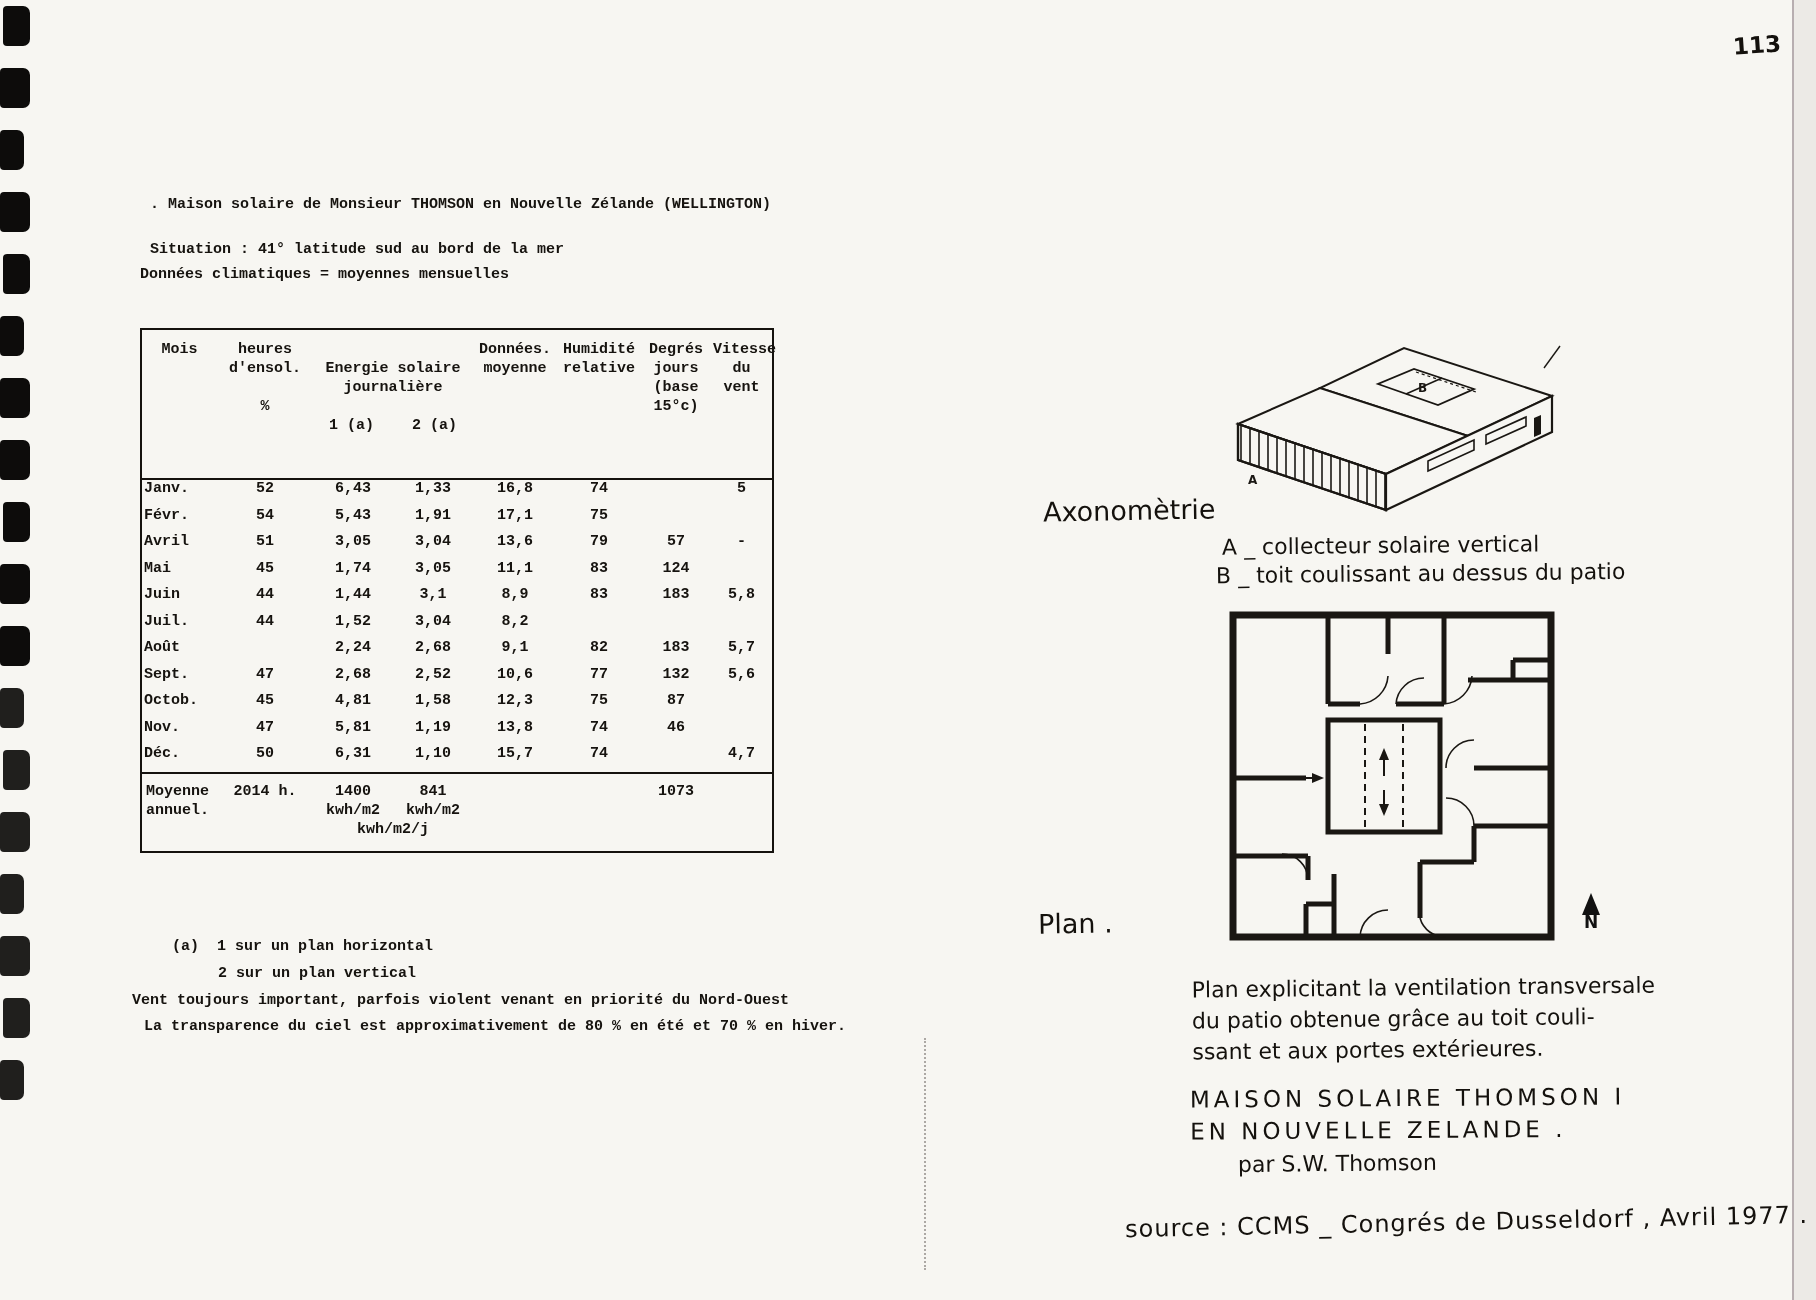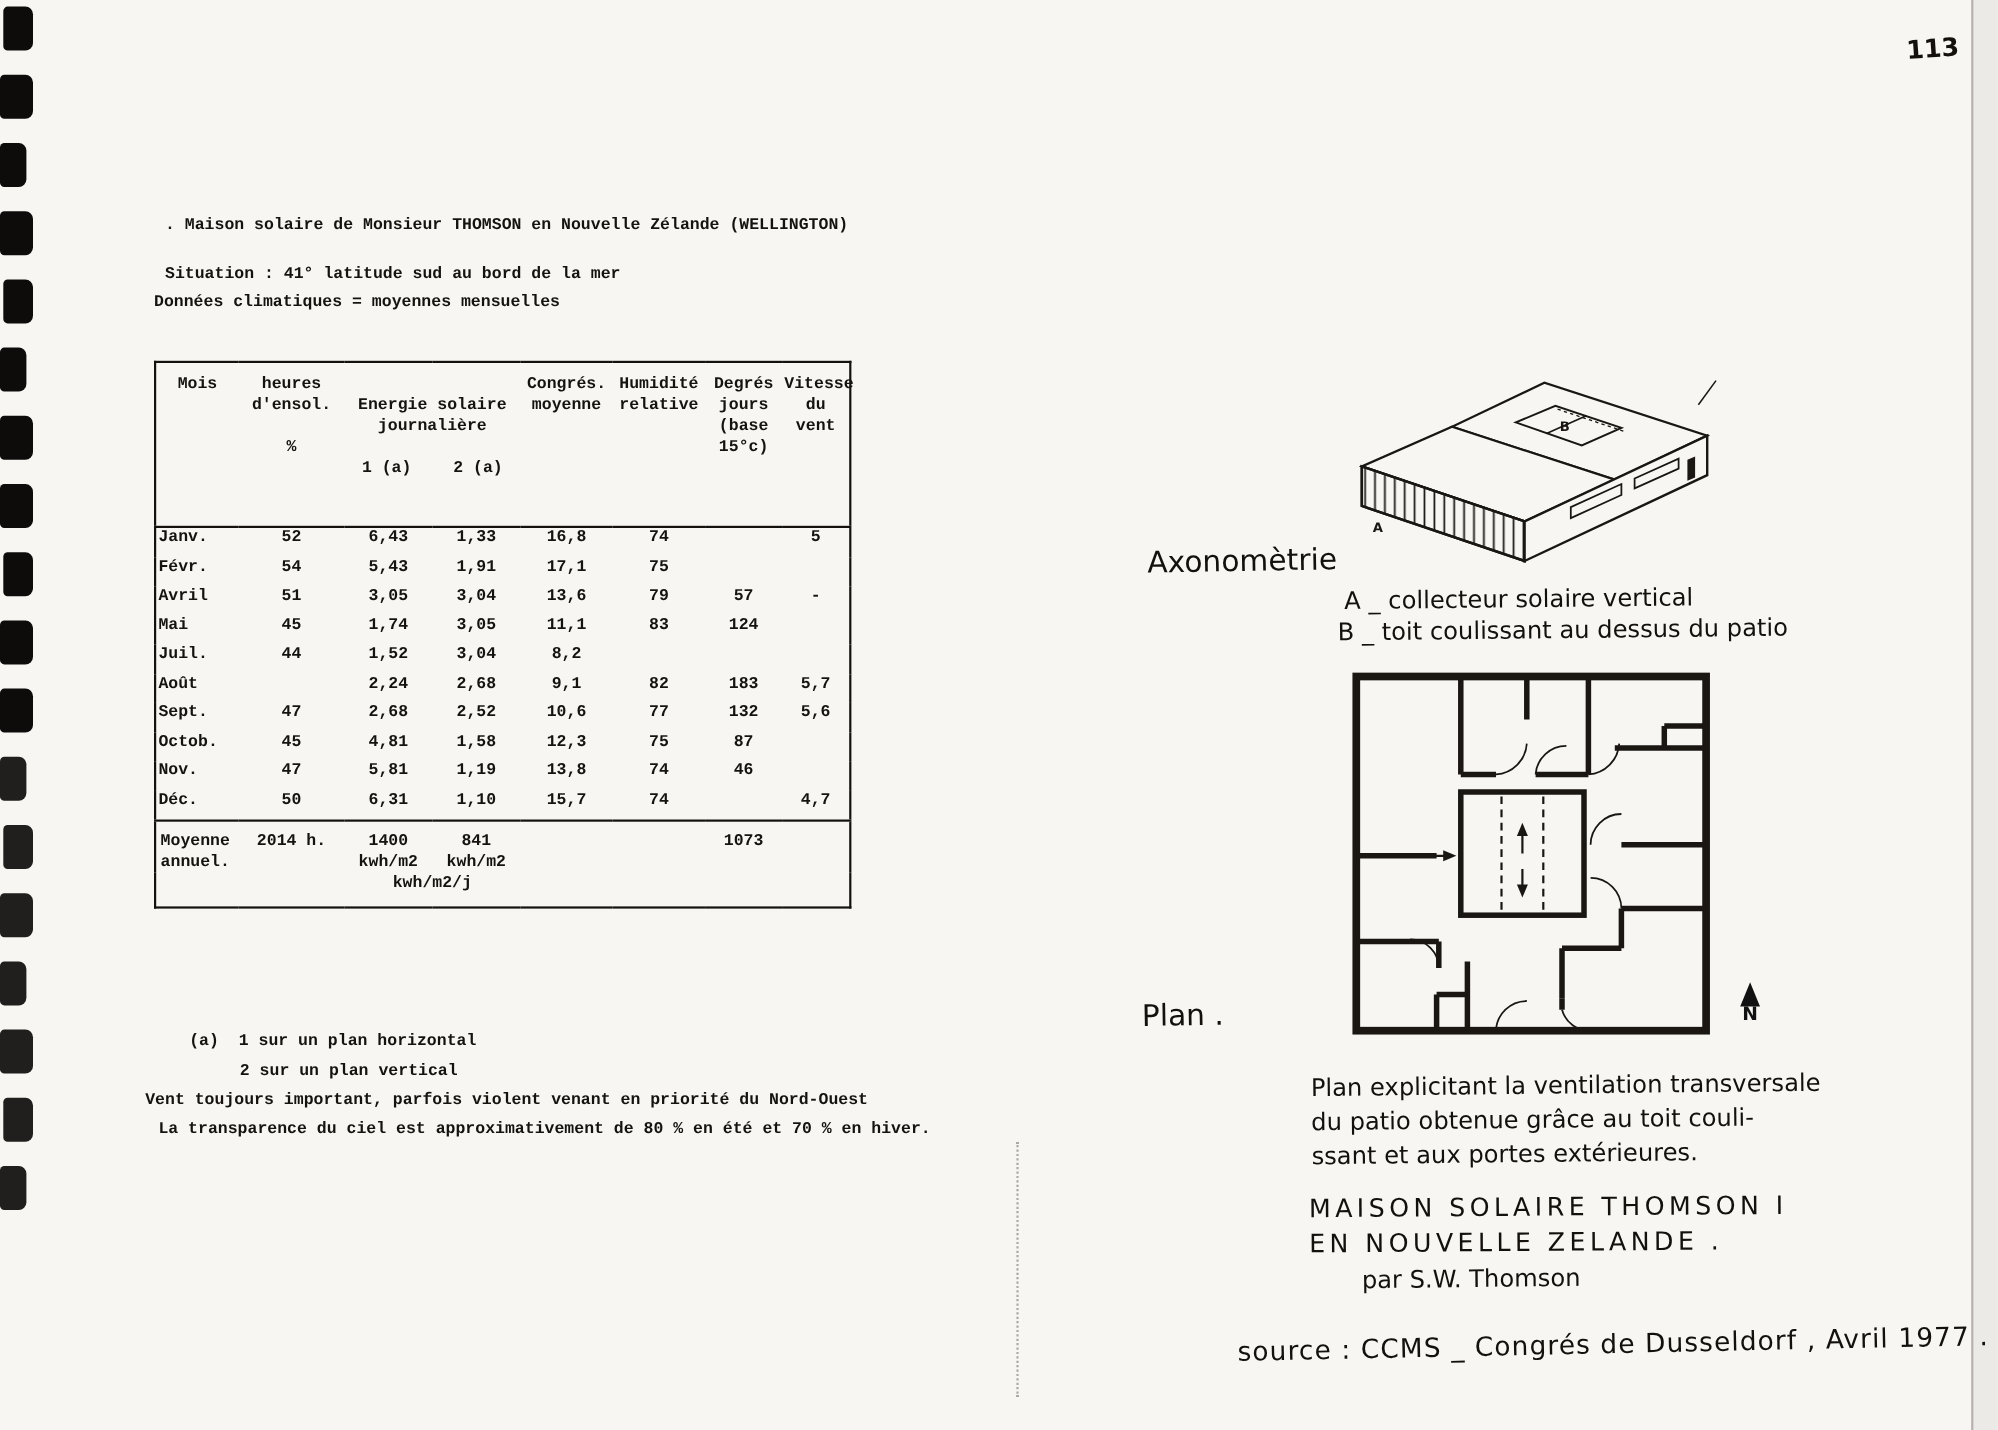--- a/index.html
+++ b/index.html
@@ -114,21 +114,21 @@
 
 %</th>
         <th colspan="2" style="white-space: pre-line;">
           <div class="pre">Energie solaire
 journalière</div>
           <div class="sub-row">
             <span>1 (a)</span>
             <span>2 (a)</span>
           </div>
         </th>
-        <th style="white-space: pre-line;">Congrés.
+        <th style="white-space: pre-line;">Données.
 moyenne</th>
         <th style="white-space: pre-line;">Humidité
 relative</th>
         <th style="white-space: pre-line;">Degrés
 jours
 (base
 15°c)</th>
         <th style="white-space: pre-line;">Vitesse
 du vent</th>
       </tr>
@@ -166,20 +166,30 @@
         </tr>
         <tr>
           <td>Mai</td>
           <td>45</td>
           <td>1,74</td>
           <td>3,05</td>
           <td>11,1</td>
           <td>83</td>
           <td>124</td>
           <td></td>
+        </tr>
+        <tr>
+          <td>Juin</td>
+          <td>44</td>
+          <td>1,44</td>
+          <td>3,1</td>
+          <td>8,9</td>
+          <td>83</td>
+          <td>183</td>
+          <td>5,8</td>
         </tr>
         <tr>
           <td>Juil.</td>
           <td>44</td>
           <td>1,52</td>
           <td>3,04</td>
           <td>8,2</td>
           <td></td>
           <td></td>
           <td></td>

